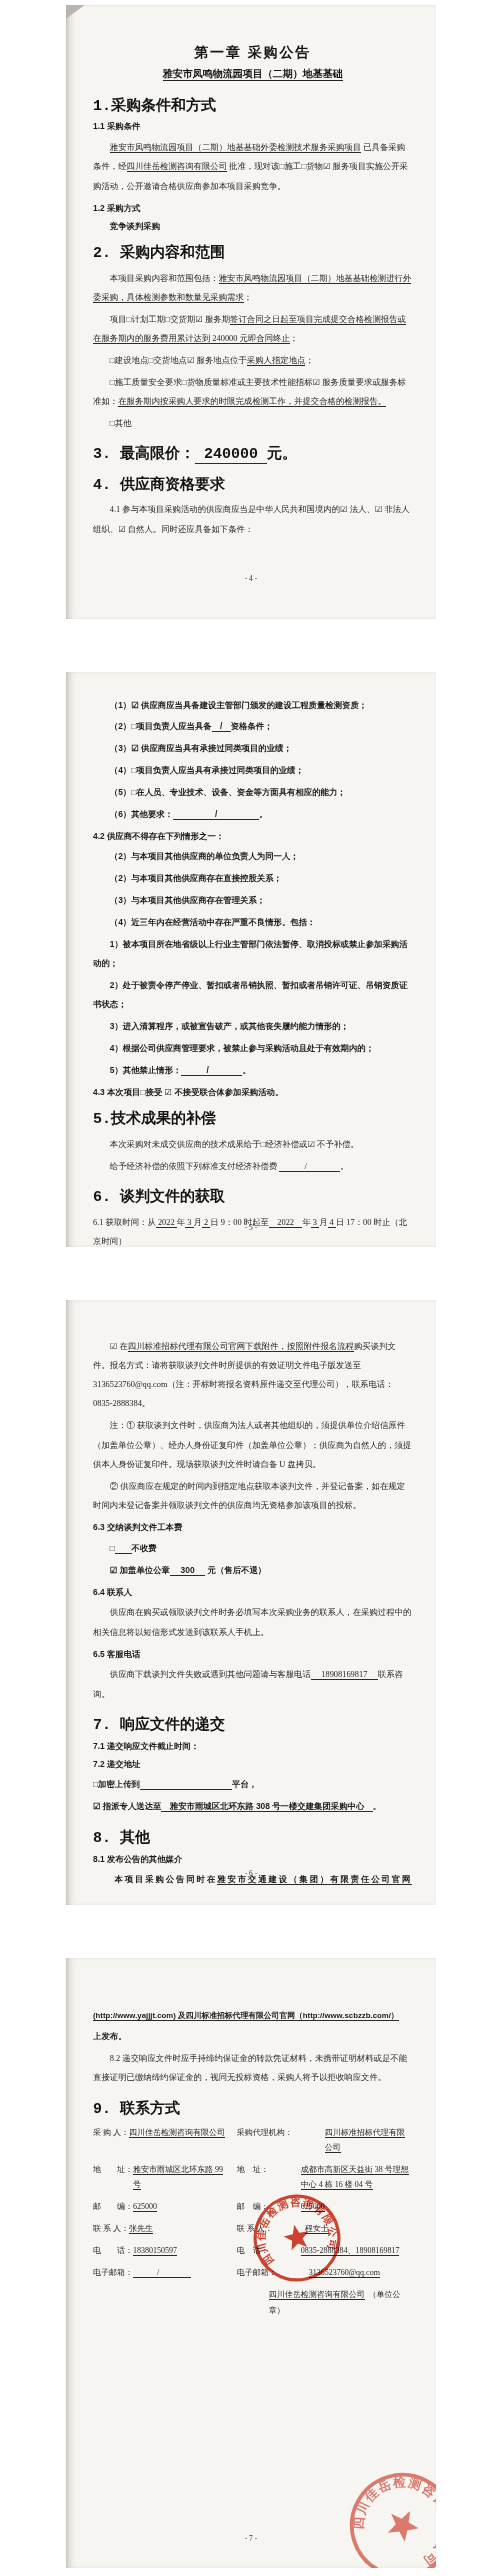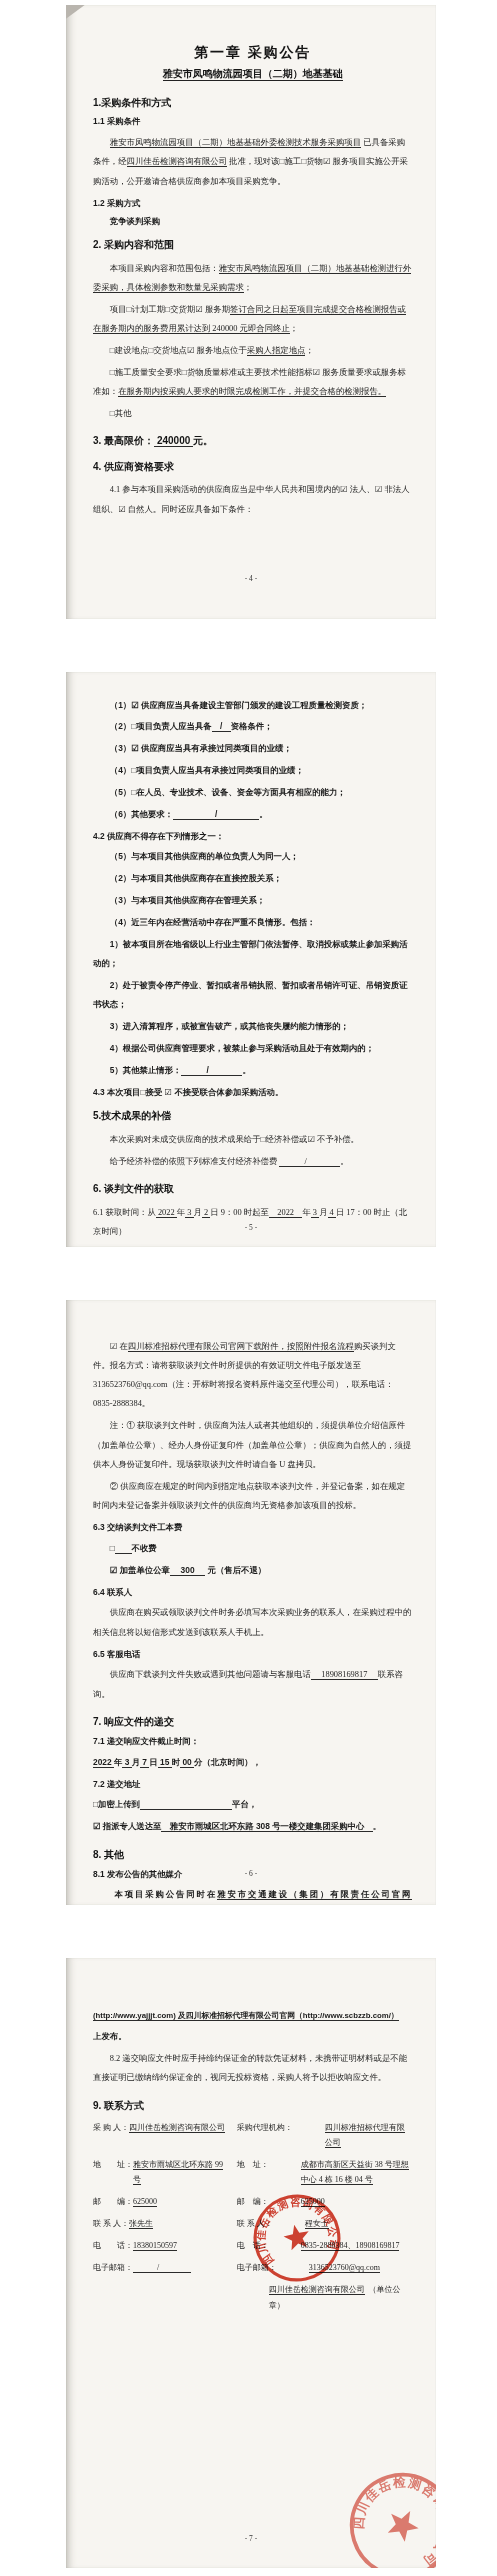--- a/index.html
+++ b/index.html
@@ -21,22 +21,22 @@
   .inner{position:relative;}
   .p1 .inner{padding:39px 23.6px 0 27px;}
   .p2 .inner{padding:21px 23.6px 0 27px;}
   .p3 .inner{padding:34px 23.6px 0 27px;}
   .p4 .inner{padding:46px 23.6px 0 27px;}
   .chapter{font-family:Liberation Sans, sans-serif;font-weight:700;
     font-size:14px;text-align:center;letter-spacing:1.9px;color:#151515;margin-bottom:1px;}
   .title{font-family:"Liberation Sans","DejaVu Sans",sans-serif;font-weight:700;
     font-size:10px;text-align:center;line-height:2.15;color:#151515;}
   .title .u{border-bottom:0.9px solid #222;padding-bottom:0.6px;}
-  .h1{font-family:Liberation Sans, sans-serif;font-weight:700;
-    font-size:10px;color:#141414;margin:11.2px 0 6.8px;}
+  .h1{font-family:Liberation Mono, monospace;font-weight:700;
+    font-size:15px;color:#141414;margin:11.2px 0 6.8px;}
   .h2{font-family:"Liberation Sans","DejaVu Sans",sans-serif;font-weight:700;
     font-size:8.4px;color:#1b1b1b;margin:6.8px 0 5.6px;}
   .para{font-size:8.4px;line-height:2.3;margin:2.5px 0;color:#242424;}
   .para.b{font-family:Liberation Sans, sans-serif;font-weight:700;color:#1c1c1c;}
   .ind{text-indent:2em;}
   .indent1{text-indent:2em;}
   .spread{letter-spacing:1.9px;text-align:right;}
   .urlline{font-size:7.8px;}
   .u{border-bottom:0.6px solid #2b2b2b;}
   .pfoot{position:absolute;left:0;right:0;text-align:center;font-size:7.5px;color:#333;}
@@ -79,21 +79,21 @@
       </div>
       <div class="page p2">
         <div class="inner">
           <div class="para b ind"><span>（1）☑ 供应商应当具备建设主管部门颁发的建设工程质量检测资质；</span></div>
           <div class="para b ind"><span>（2）□项目负责人应当具备</span><span class="u">　/　</span><span>资格条件；</span></div>
           <div class="para b ind"><span>（3）☑ 供应商应当具有承接过同类项目的业绩；</span></div>
           <div class="para b ind"><span>（4）□项目负责人应当具有承接过同类项目的业绩；</span></div>
           <div class="para b ind"><span>（5）□在人员、专业技术、设备、资金等方面具有相应的能力；</span></div>
           <div class="para b ind"><span>（6）其他要求：</span><span class="u">　　　　　/　　　　　</span><span>。</span></div>
           <div class="h2">4.2 供应商不得存在下列情形之一：</div>
-          <div class="para b ind"><span>（5）与本项目其他供应商的单位负责人为同一人；</span></div>
+          <div class="para b ind"><span>（2）与本项目其他供应商的单位负责人为同一人；</span></div>
           <div class="para b ind"><span>（2）与本项目其他供应商存在直接控股关系；</span></div>
           <div class="para b ind"><span>（3）与本项目其他供应商存在管理关系；</span></div>
           <div class="para b ind"><span>（4）近三年内在经营活动中存在严重不良情形。包括：</span></div>
           <div class="para b ind"><span>1）被本项目所在地省级以上行业主管部门依法暂停、取消投标或禁止参加采购活动的；</span></div>
           <div class="para b ind"><span>2）处于被责令停产停业、暂扣或者吊销执照、暂扣或者吊销许可证、吊销资质证书状态；</span></div>
           <div class="para b ind"><span>3）进入清算程序，或被宣告破产，或其他丧失履约能力情形的；</span></div>
           <div class="para b ind"><span>4）根据公司供应商管理要求，被禁止参与采购活动且处于有效期内的；</span></div>
           <div class="para b ind"><span>5）其他禁止情形：</span><span class="u">　　　/　　　　</span><span>。</span></div>
           <div class="h2">4.3 本次项目□接受 ☑ 不接受联合体参加采购活动。</div>
           <div class="h1">5.技术成果的补偿</div>
@@ -112,21 +112,20 @@
           <div class="para ind"><span>② 供应商应在规定的时间内到指定地点获取本谈判文件，并登记备案，如在规定时间内未登记备案并领取谈判文件的供应商均无资格参加该项目的投标。</span></div>
           <div class="h2">6.3 交纳谈判文件工本费</div>
           <div class="para b ind"><span>□</span><span class="u">　　</span><span>不收费</span></div>
           <div class="para b ind"><span>☑ 加盖单位公章</span><span class="u">　 300 　</span><span> 元（售后不退）</span></div>
           <div class="h2">6.4 联系人</div>
           <div class="para ind"><span>供应商在购买或领取谈判文件时务必填写本次采购业务的联系人，在采购过程中的相关信息将以短信形式发送到该联系人手机上。</span></div>
           <div class="h2">6.5 客服电话</div>
           <div class="para ind"><span>供应商下载谈判文件失败或遇到其他问题请与客服电话</span><span class="u">　 18908169817 　</span><span>联系咨询。</span></div>
           <div class="h1">7. 响应文件的递交</div>
           <div class="h2">7.1 递交响应文件截止时间：</div>
-          <div class="para b"><span class="u"> 2022 </span><span>年</span><span class="u"> 3 </span><span>月</span><span class="u"> 7 </span><span>日</span><span class="u"> 15 </span><span>时</span><span class="u"> 00 </span><span>分（北京时间），</span></div>
           <div class="h2">7.2 递交地址</div>
           <div class="para b"><span>□加密上传到</span><span class="u">　　　　　　　　　　　</span><span>平台，</span></div>
           <div class="para b"><span>☑ 指派专人送达至</span><span class="u">　雅安市雨城区北环东路 308 号一楼交建集团采购中心　</span><span>。</span></div>
           <div class="h1">8. 其他</div>
           <div class="h2">8.1 发布公告的其他媒介</div>
           <div class="para b spread"><span>本项目采购公告同时在</span><span class="u">雅安市交通建设（集团）有限责任公司官网</span></div>
         </div>
         <div class="pfoot">- 6 -</div>
       </div>
       <div class="page p4">

